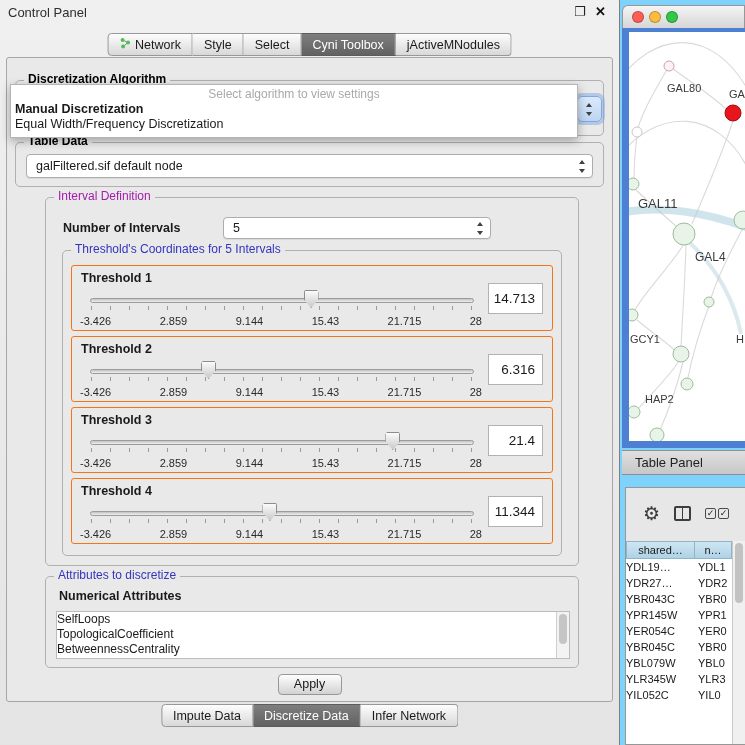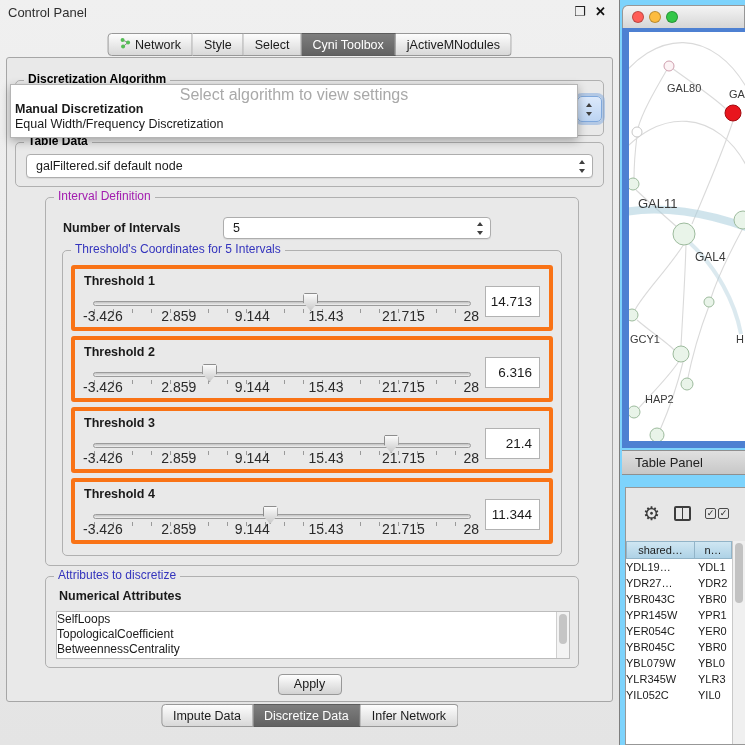--- a/index.html
+++ b/index.html
@@ -31,33 +31,33 @@
 
   
   .combo{position:absolute;background:#fff;border:1px solid #adadad;border-radius:4px;height:24px;font-size:12.5px;line-height:22px;padding-left:9px;box-shadow:0 1px 1px rgba(0,0,0,.07);}
   .spinner{position:absolute;right:5px;top:3px;width:9px;height:17px;}
   .spinner:before,.spinner:after{content:"";position:absolute;left:1px;border-left:3.5px solid transparent;border-right:3.5px solid transparent;}
   .spinner:before{top:2px;border-bottom:4px solid #3f3f3f;}
   .spinner:after{bottom:2px;border-top:4px solid #3f3f3f;}
 
   
   .popup{position:absolute;left:10px;top:84px;width:568px;background:#fff;border:1px solid #b5b5b5;box-shadow:0 3px 9px rgba(0,0,0,.3);z-index:30;padding:2px 0 5px;}
-  .popup .hint{text-align:center;color:#a9a9a9;font-size:16px;height:15px;line-height:15px;}
+  .popup .hint{text-align:center;color:#a9a9a9;font-size:12px;height:15px;line-height:15px;}
   .popup .opt{padding:0 4px;font-size:12.5px;height:15px;line-height:15px;}
   .popup .opt.bold{font-weight:bold;}
   .combo-frag{position:absolute;left:577px;top:96px;width:25px;height:26px;border-radius:5px;background:linear-gradient(#dce9fb,#bcd4f2);border:1px solid #7fa8dc;box-shadow:0 0 0 3px rgba(125,167,224,.5);z-index:4;}
 
   
-  .thrbox{position:absolute;left:8px;width:482px;height:66px;border:4px solid #f97316;border-radius:3px;background:#e9e9e9;}
+  .thrbox{position:absolute;left:8px;width:482px;height:66px;border:1px solid #f97316;border-radius:3px;background:#e9e9e9;}
   .thrlabel{position:absolute;left:9px;top:5px;font-weight:bold;font-size:12.5px;}
   .sliderzone{position:absolute;left:18px;right:78px;top:24px;bottom:3px;}
   .track{position:absolute;left:0;right:0;top:8px;height:5px;background:linear-gradient(#c2c2c2,#f0f0f0);border:1px solid #9b9b9b;border-radius:3px;}
   .ticks{position:absolute;left:1px;right:1px;top:16px;height:4px;background:repeating-linear-gradient(90deg,#9a9a9a 0,#9a9a9a 1px,transparent 1px,transparent 19px);}
   .thumb{position:absolute;top:0;width:15px;height:18px;margin-left:-8px;background:linear-gradient(#fefefe,#c7c7c7);clip-path:polygon(10% 0,90% 0,100% 14%,100% 52%,50% 100%,0 52%,0 14%);box-shadow:inset 0 0 0 1px #8d8d8d;}
-  .scale{position:absolute;left:-10px;right:-8px;bottom:0;display:flex;justify-content:space-between;font-size:14px;color:#2a2a2a;}
+  .scale{position:absolute;left:-10px;right:-8px;bottom:0;display:flex;justify-content:space-between;font-size:11px;color:#2a2a2a;}
   .valbox{position:absolute;right:9px;top:17px;width:55px;height:31px;background:#fff;border:1px solid #b2b2b2;font-size:13.5px;line-height:29px;text-align:right;padding-right:7px;}
 
   
   .attr-head{position:absolute;left:13px;top:12px;font-weight:bold;font-size:12.5px;}
   .listbox{position:absolute;left:10px;top:34px;width:514px;height:48px;background:#fff;border:1px solid #bcbcbc;overflow:hidden;}
   .listbox .li{font-size:12px;line-height:15px;}
   .vsb{position:absolute;right:0;top:0;bottom:0;width:13px;background:#f3f3f3;border-left:1px solid #cfcfcf;}
   .vsb .vthumb{position:absolute;left:2px;right:2px;top:2px;height:30px;background:#c5c5c5;border-radius:5px;}
 
   .applybtn{position:absolute;left:50%;transform:translateX(-50%);top:616px;width:64px;height:21px;background:linear-gradient(#fefefe,#d2d2d2);border:1px solid #989898;border-radius:4px;font-size:12.5px;text-align:center;line-height:19px;}

